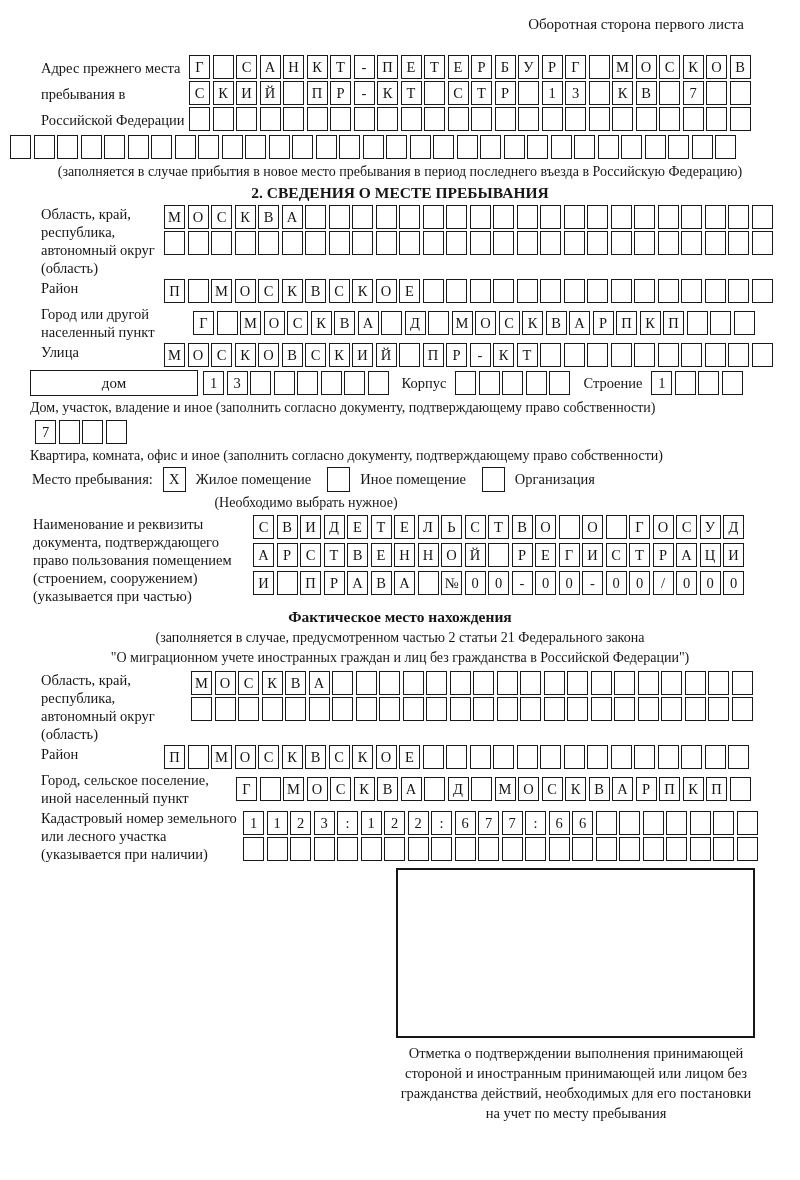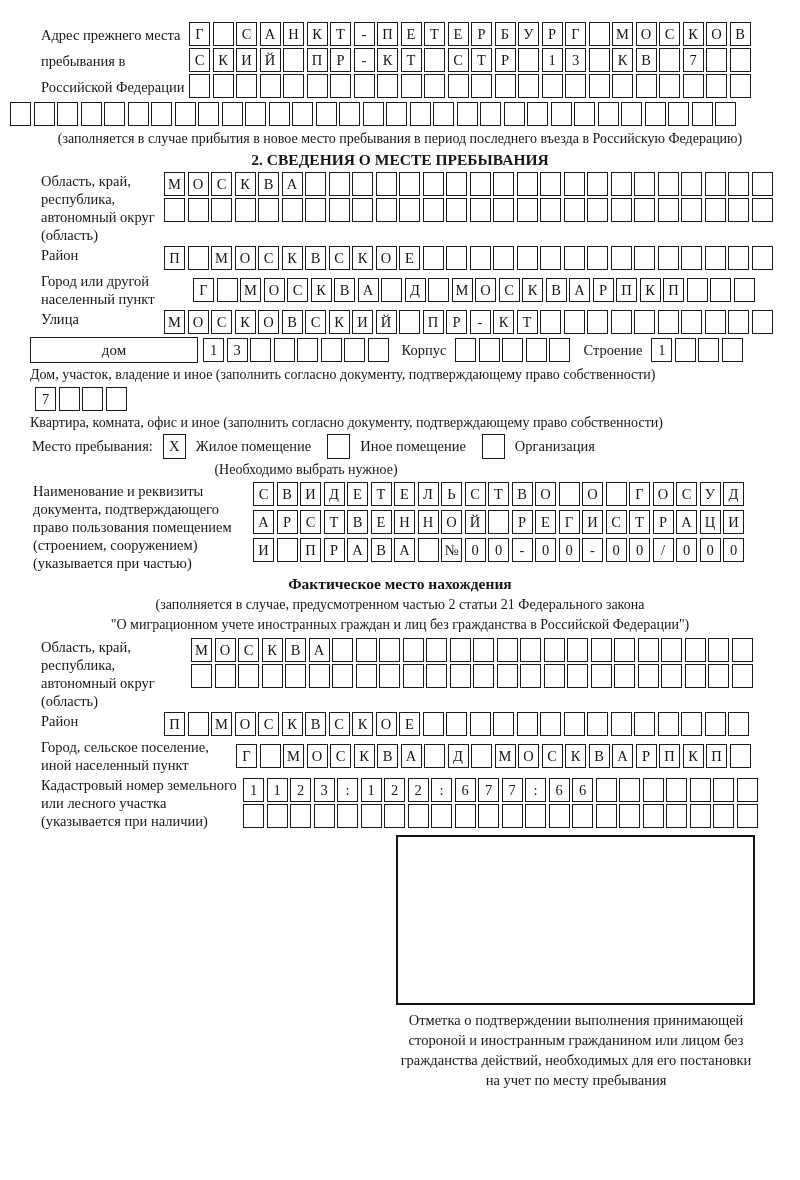--- a/index.html
+++ b/index.html
@@ -72,20 +72,21 @@
     box-sizing:border-box; margin:5px 0 0 396px;
     width:359px; height:170px; border:2px solid #161616; background:#fff;
   }
   .stamp-caption { margin:5px 0 0 366px; width:420px; font-size:14.5px; line-height:20px; }
 </style>
 </head>
 <body>
 
 <div class="sheet">
 
+  <div class="hdr-note">Оборотная сторона первого листа</div>
 
   <div class="form-row addr-block">
     <div class="lbl">Адрес прежнего места пребывания в Российской Федерации</div>
     <div class="cellcol">
       <div class="cells">
           <span class="cell">Г</span>
           <span class="cell"></span>
           <span class="cell">С</span>
           <span class="cell">А</span>
           <span class="cell">Н</span>
@@ -653,18 +654,18 @@
           <span class="cell"></span>
           <span class="cell"></span>
           <span class="cell"></span>
         </div>
     </div>
   </div>
 
   <div class="stamp-box"></div>
   <div class="stamp-caption center">
     <div>Отметка о подтверждении выполнения принимающей</div>
-    <div>стороной и иностранным гражданином или лицом без</div>
+    <div>стороной и иностранным принимающей или лицом без</div>
     <div>гражданства действий, необходимых для его постановки</div>
     <div>на учет по месту пребывания</div>
   </div>
 
 </div>
 
 </body></html>

